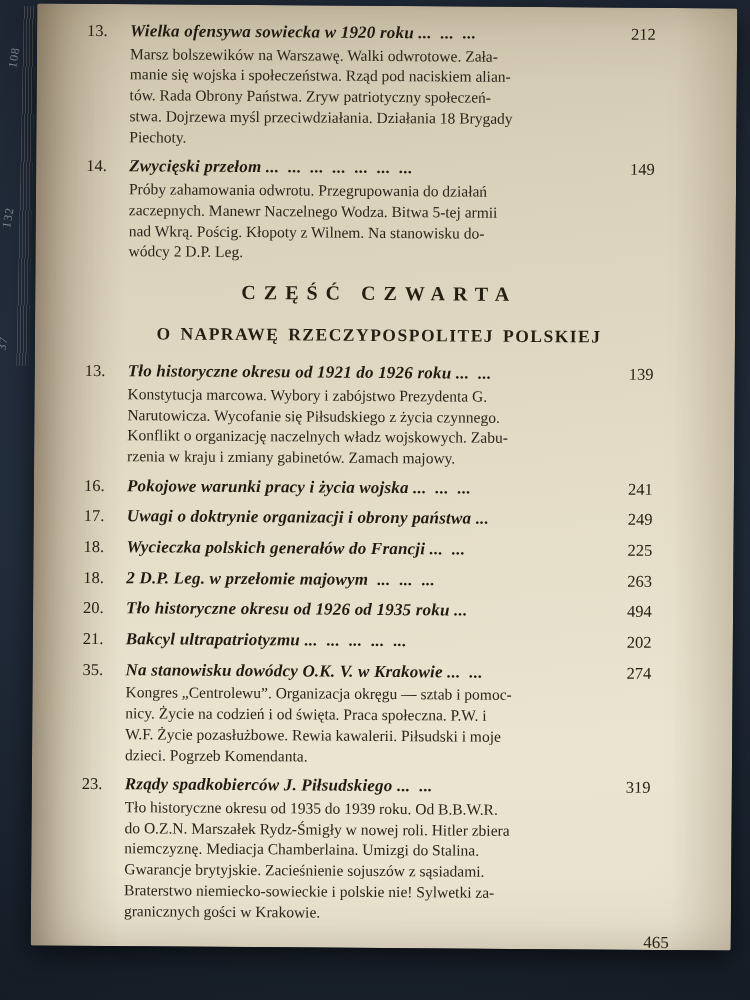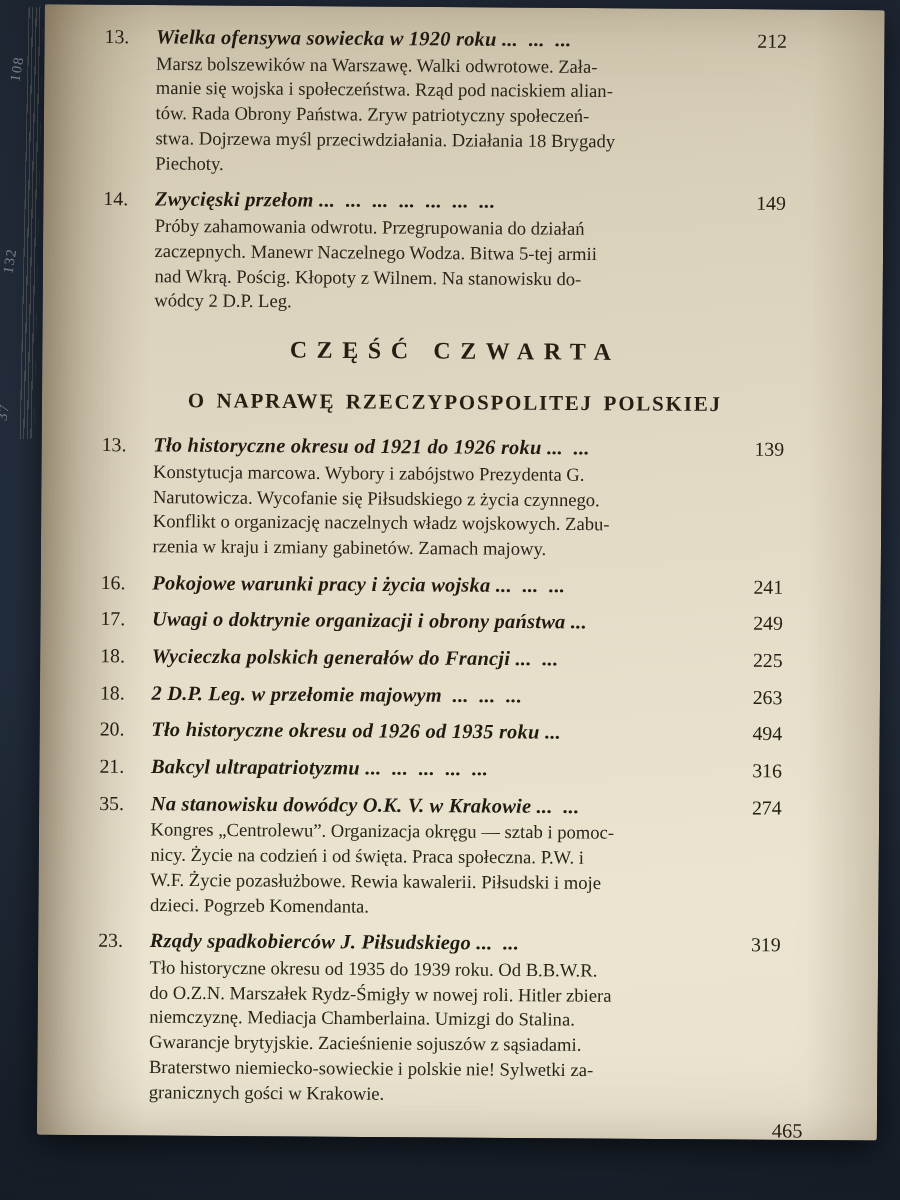--- a/index.html
+++ b/index.html
@@ -221,21 +221,21 @@
           <span class="e-num">20.</span>
           <span class="e-title">Tło historyczne okresu od 1926 od 1935 roku ...</span>
           <span class="e-page">494</span>
         </div>
       </div>
 
       <div class="entry">
         <div class="entry-row">
           <span class="e-num">21.</span>
           <span class="e-title">Bakcyl ultrapatriotyzmu ...  ...  ...  ...  ...</span>
-          <span class="e-page">316</span>
+          <span class="e-page">202</span>
         </div>
       </div>
 
       <div class="entry with-desc">
         <div class="entry-row">
           <span class="e-num">35.</span>
           <span class="e-title">Na stanowisku dowódcy O.K. V. w Krakowie ...  ...</span>
           <span class="e-page">274</span>
         </div>
         <div class="e-desc">Kongres „Centrolewu”. Organizacja okręgu — sztab i pomoc-

